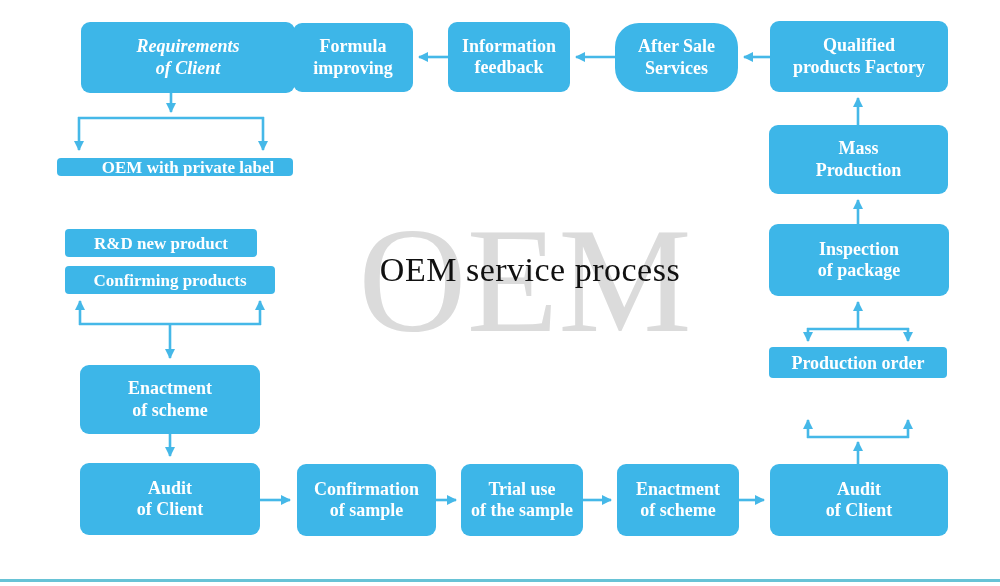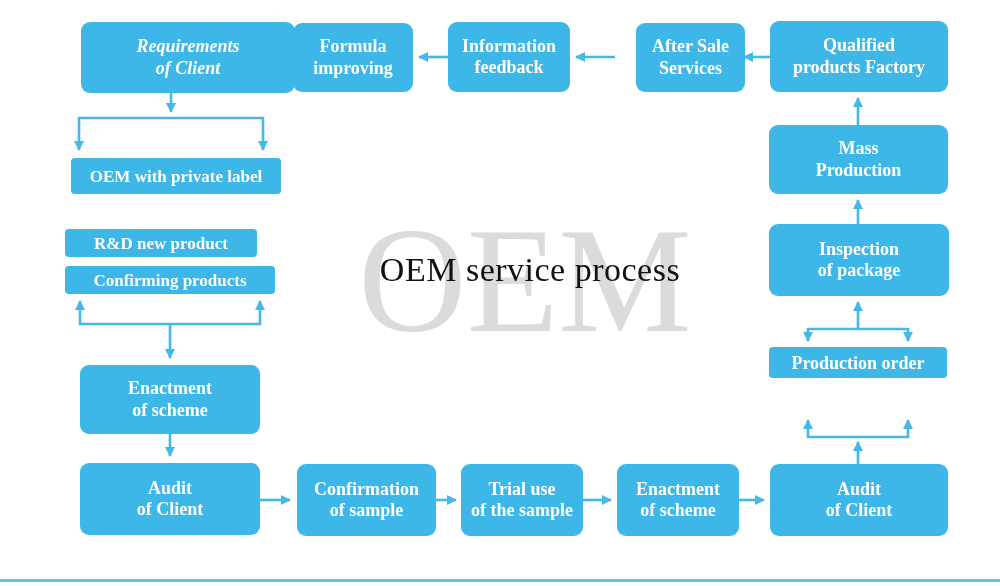--- a/index.html
+++ b/index.html
@@ -22,27 +22,27 @@
     background:var(--color-box-fill,#3DB6E8);color:var(--color-box-text,#fff);
     font-weight:bold;text-align:center;white-space:pre-line;line-height:1.18;
     border-radius:9px;z-index:3;font-size:18px;
   }
   .node.slim{border-radius:4px;font-size:17px;line-height:1;}
   .node.order{border-radius:4px;font-size:18px;line-height:1;}
   
   .n-requirements{left:81px;top:22px;width:214px;height:71px;font-style:italic;}
   .n-formula{left:293px;top:23px;width:120px;height:69px;}
   .n-info{left:448px;top:22px;width:122px;height:70px;}
-  .n-aftersale{left:636px;top:23px;width:109px;height:69px;}
+  .n-aftersale{left:615px;top:23px;width:123px;height:69px;border-radius:24px;}
   .n-qualified{left:770px;top:21px;width:178px;height:71px;}
   .n-mass{left:769px;top:125px;width:179px;height:69px;}
   .n-inspection{left:769px;top:224px;width:180px;height:72px;}
   .n-prodorder{left:769px;top:347px;width:178px;height:31px;}
   .n-prodreg{left:769px;top:382px;width:179px;height:32px;}
-  .n-oem1{left:71px;top:158px;width:210px;height:36px;}
+  .n-oem1{left:57px;top:158px;width:210px;height:18px;padding-left:26px;}
   .n-oem2{left:65px;top:193px;width:210px;height:29px;}
   .n-oem3{left:65px;top:229px;width:192px;height:28px;}
   .n-oem4{left:65px;top:266px;width:210px;height:28px;}
   .n-enact-l{left:80px;top:365px;width:180px;height:69px;}
   .n-audit-l{left:80px;top:463px;width:180px;height:72px;}
   .n-confirm{left:297px;top:464px;width:139px;height:72px;}
   .n-trial{left:461px;top:464px;width:122px;height:72px;}
   .n-enact-b{left:617px;top:464px;width:122px;height:72px;}
   .n-audit-r{left:770px;top:464px;width:178px;height:72px;}
 

